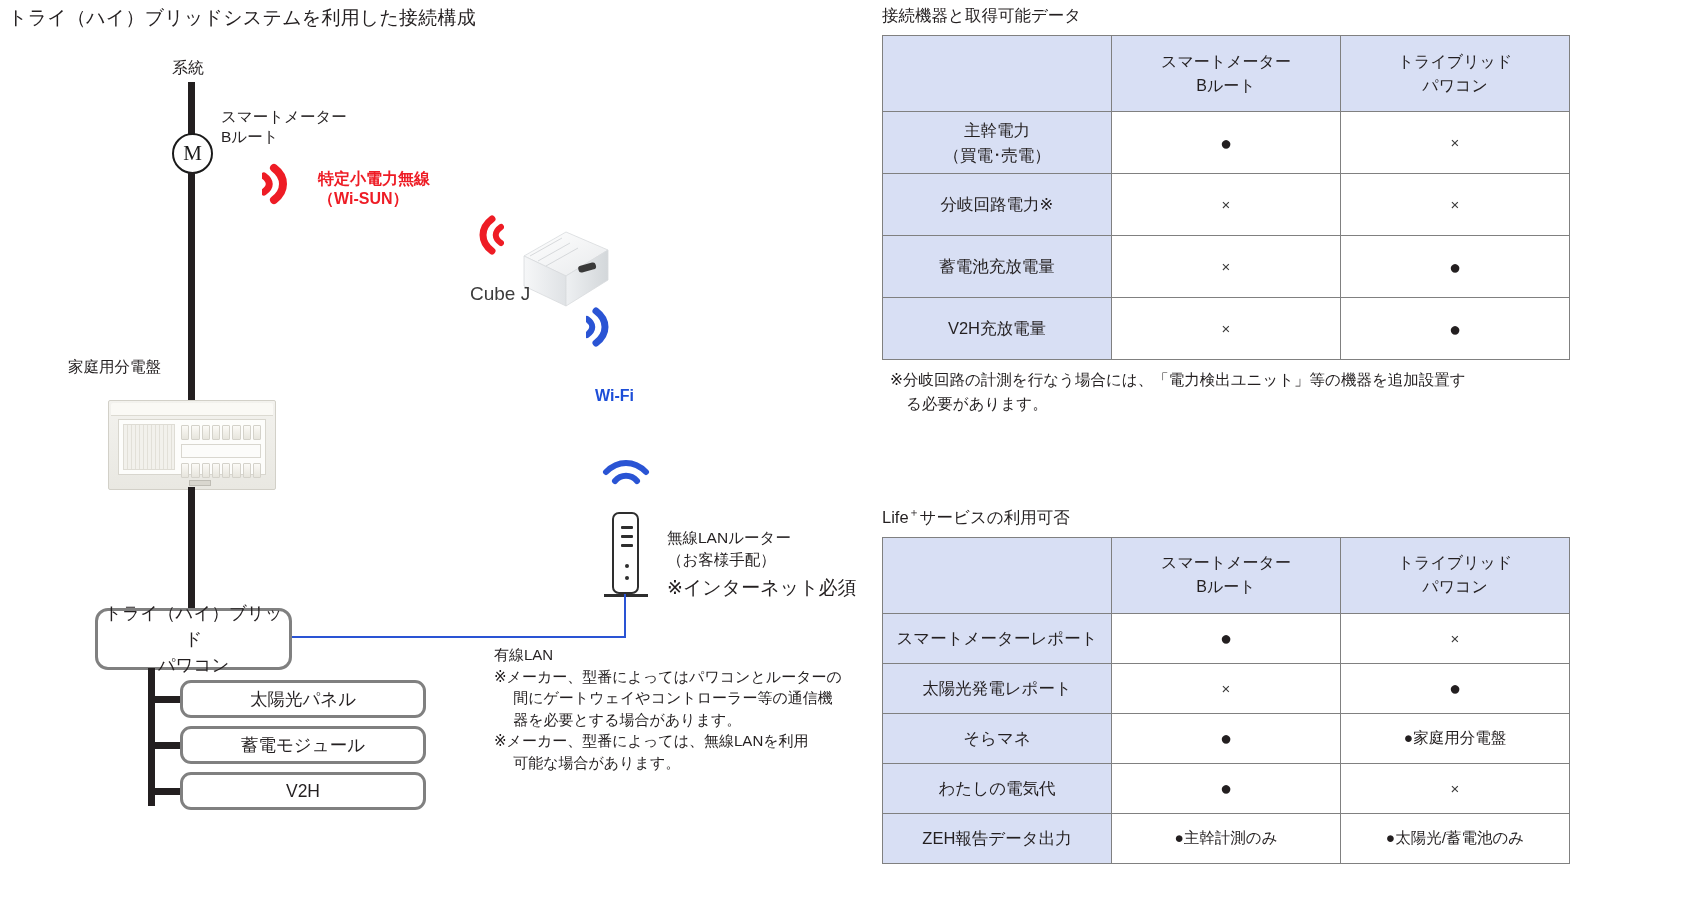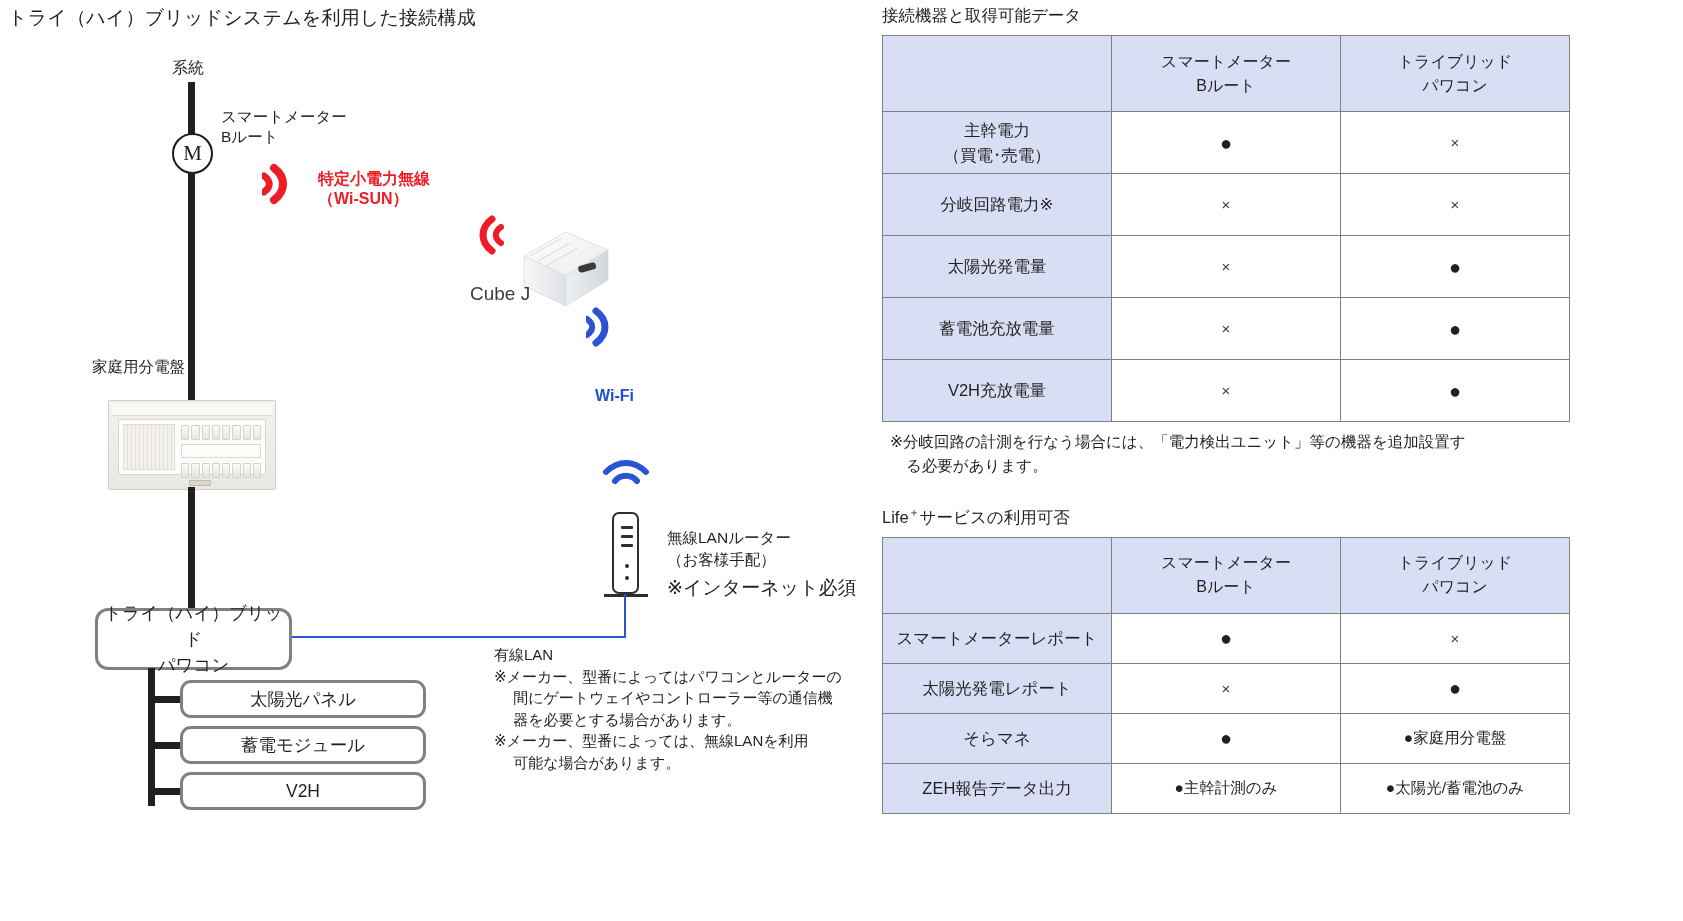--- a/index.html
+++ b/index.html
@@ -20,21 +20,21 @@
     position: absolute; left: 8px; top: 5px;
     font-size: 19px; letter-spacing: .2px; color: #231f20; white-space: nowrap;
   }
 
   .lbl { position: absolute; font-size: 15.5px; line-height: 20px; color: #231f20; white-space: pre; }
   .lbl-grid   { left: 172px; top: 58px; font-size: 16px; }
   .lbl-sm     { left: 221px; top: 107px; }
   .lbl-wisun  { left: 318px; top: 169px; color: #ee1c25; font-weight: bold; font-size: 16px; text-align: left; }
   .lbl-cubej  { left: 470px; top: 284px; font-size: 19px; color: #3c3c3c; }
   .lbl-wifi   { left: 595px; top: 386px; color: #1d4ed8; font-weight: bold; font-size: 16px; }
-  .lbl-panel  { left: 92px; top: 357px; }
+  .lbl-panel  { left: 68px; top: 357px; }
   .lbl-router { left: 667px; top: 527px; line-height: 22px; }
   .lbl-router2{ left: 667px; top: 578px; font-size: 19px; }
   .lbl-lan    { left: 494px; top: 644px; line-height: 21.5px; font-size: 15px; }
 
   .wire { position: absolute; background: #231f20; }
 
   
   .meter {
     position: absolute; left: 172px; top: 133px;
     width: 41px; height: 41px; border: 2.2px solid #1a1a1a; border-radius: 50%;
@@ -290,25 +290,20 @@
 （買電･売電）</td>
             <td class="cell mark-o">●</td>
             <td class="cell mark-x">×</td>
           </tr>
           <tr style="height:62px;">
             <td class="rowhdr">分岐回路電力※</td>
             <td class="cell mark-x">×</td>
             <td class="cell mark-x">×</td>
           </tr>
           <tr style="height:62px;">
-            <td class="rowhdr">太陽光発電量</td>
-            <td class="cell mark-x">×</td>
-            <td class="cell mark-o">●</td>
-          </tr>
-          <tr style="height:62px;">
             <td class="rowhdr">蓄電池充放電量</td>
             <td class="cell mark-x">×</td>
             <td class="cell mark-o">●</td>
           </tr>
           <tr style="height:62px;">
             <td class="rowhdr">V2H充放電量</td>
             <td class="cell mark-x">×</td>
             <td class="cell mark-o">●</td>
           </tr>
         </tbody>
@@ -350,20 +345,25 @@
             <td class="rowhdr">太陽光発電レポート</td>
             <td class="cell mark-x">×</td>
             <td class="cell mark-o">●</td>
           </tr>
           <tr style="height:50px;">
             <td class="rowhdr">そらマネ</td>
             <td class="cell mark-o">●</td>
             <td class="cell mark-note">●家庭用分電盤</td>
           </tr>
           <tr style="height:50px;">
+            <td class="rowhdr">わたしの電気代</td>
+            <td class="cell mark-o">●</td>
+            <td class="cell mark-x">×</td>
+          </tr>
+          <tr style="height:50px;">
             <td class="rowhdr">ZEH報告データ出力</td>
             <td class="cell mark-note">●主幹計測のみ</td>
             <td class="cell mark-note">●太陽光/蓄電池のみ</td>
           </tr>
         </tbody>
       </table>
     </div>
 
   </div>
 </div>

